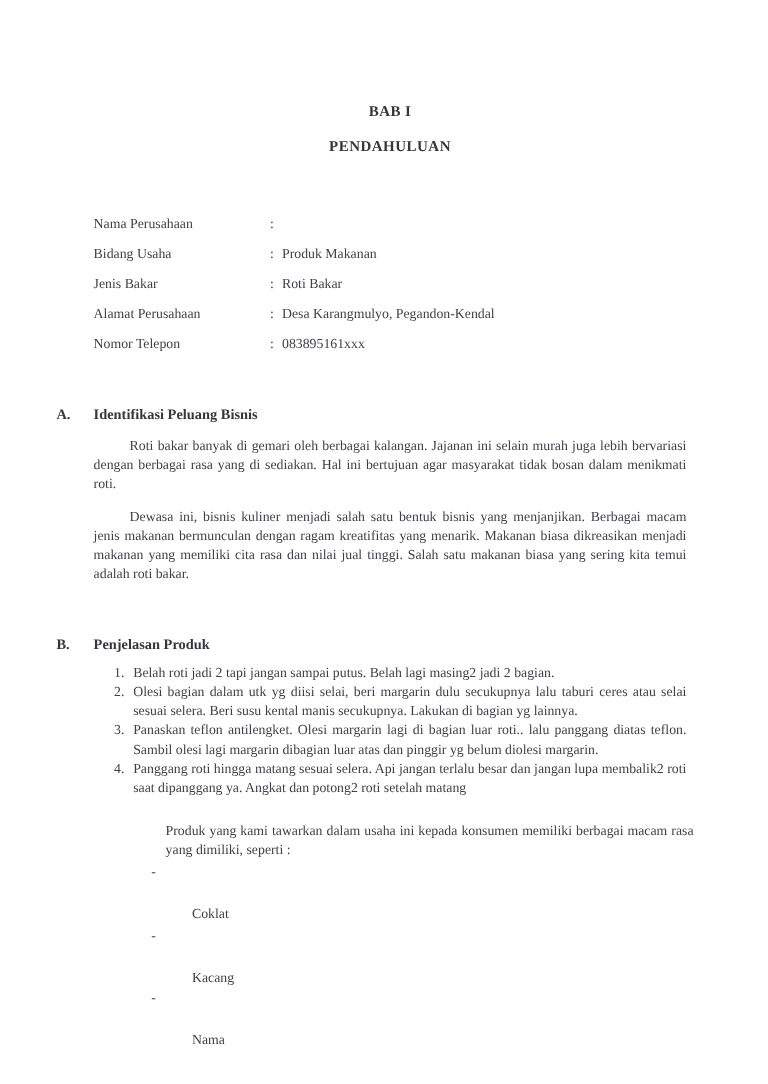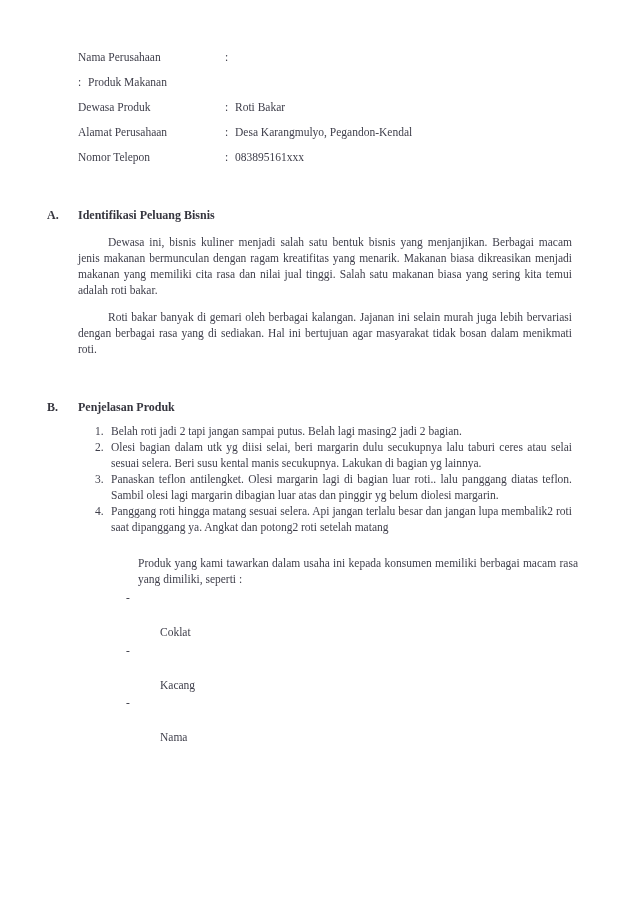--- a/index.html
+++ b/index.html
@@ -116,53 +116,56 @@
     flex: 1;
     margin-top: 35px;
   }
 </style>
 </head>
 <body>
 
 <div class="page">
   <div class="content">
 
+    <div class="doc-title">BAB I</div>
+    <div class="doc-subtitle">PENDAHULUAN</div>
 
     <div class="info-list">
       <div class="info-row">
         <span class="info-label">Nama Perusahaan</span>
         <span class="info-colon">:</span>
       </div>
       <div class="info-row">
+        <span class="info-label">Bidang Usaha</span>
         <span class="info-colon">:</span>
         <span class="info-value">Produk Makanan</span>
       </div>
       <div class="info-row">
-        <span class="info-label">Dewasa Produk</span>
+        <span class="info-label">Jenis Bakar</span>
         <span class="info-colon">:</span>
         <span class="info-value">Roti Bakar</span>
       </div>
       <div class="info-row">
         <span class="info-label">Alamat Perusahaan</span>
         <span class="info-colon">:</span>
         <span class="info-value">Desa Karangmulyo, Pegandon-Kendal</span>
       </div>
       <div class="info-row">
         <span class="info-label">Nomor Telepon</span>
         <span class="info-colon">:</span>
         <span class="info-value">083895161xxx</span>
       </div>
     </div>
 
     <div class="section-heading sec-a-heading">
       <span class="section-letter">A.</span>
       <span>Identifikasi Peluang Bisnis</span>
     </div>
+    <div class="para">Roti bakar banyak di gemari oleh berbagai kalangan. Jajanan ini selain murah juga lebih bervariasi dengan berbagai rasa yang di sediakan. Hal ini bertujuan agar masyarakat tidak bosan dalam menikmati roti.</div>
     <div class="para">Dewasa ini, bisnis kuliner menjadi salah satu bentuk bisnis yang menjanjikan. Berbagai macam jenis makanan bermunculan dengan ragam kreatifitas yang menarik. Makanan biasa dikreasikan menjadi makanan yang memiliki cita rasa dan nilai jual tinggi. Salah satu makanan biasa yang sering kita temui adalah roti bakar.</div>
-    <div class="para">Roti bakar banyak di gemari oleh berbagai kalangan. Jajanan ini selain murah juga lebih bervariasi dengan berbagai rasa yang di sediakan. Hal ini bertujuan agar masyarakat tidak bosan dalam menikmati roti.</div>
 
     <div class="section-heading sec-b-heading">
       <span class="section-letter">B.</span>
       <span>Penjelasan Produk</span>
     </div>
 
     <div class="steps">
       <div class="step-row">
         <span class="step-number">1.</span>
         <span class="step-text">Belah roti jadi 2 tapi jangan sampai putus. Belah lagi masing2 jadi 2 bagian.</span>

